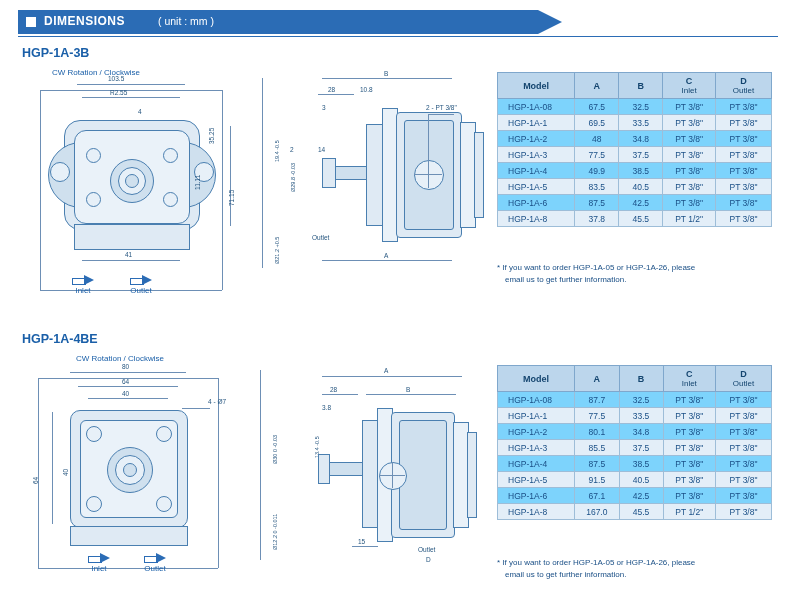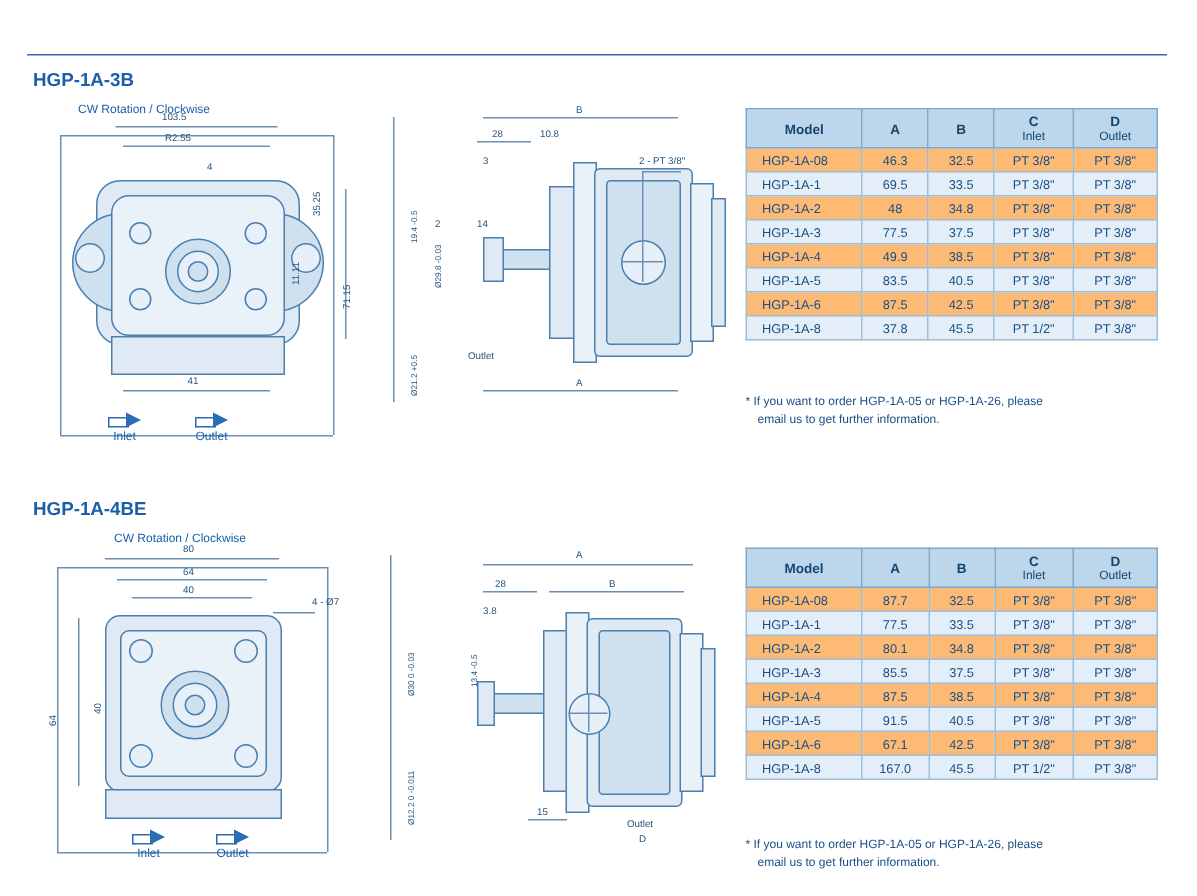--- a/index.html
+++ b/index.html
@@ -97,33 +97,38 @@
   }
   table.spec th{
     background:#bcd6ec;border:1px solid #7fa7cc;
     font-weight:bold;font-size:9px;padding:3px 2px;text-align:center;
     color:#14456f;
   }
   table.spec th .sub{display:block;font-weight:normal;font-size:8px;}
   table.spec td{
     border:1px solid #9dbdd8;padding:2.5px 2px;text-align:center;
   }
-  table.spec tr.odd td{background:#fdba74;margin-top:48px;}
+  table.spec tr.odd td{background:#7dd3fc;margin-top:48px;}
   table.spec tr.even td{background:#e3eef8;}
   table.spec td.model{text-align:left;padding-left:10px;}
   .note{
     position:absolute;font-size:8px;color:#1a4f86;line-height:1.45;
   }
   .note span{display:block;}
   .note .ind{padding-left:8px;}
 </style>
 </head>
 <body>
 
 <div class="header">
+  <div class="bar">
+    <div class="sq"></div>
+    <div class="title">DIMENSIONS</div>
+    <div class="unit">( unit : mm )</div>
+  </div>
   <div class="rule"></div>
 </div>
 
 <div class="sec-title" style="left:22px;top:46px;">HGP-1A-3B</div>
 
 <div class="draw" style="left:22px;top:64px;width:460px;height:250px;">
 
   <div class="cap" style="left:30px;top:4px;">CW Rotation / Clockwise</div>
 
   <div class="dl" style="left:18px;top:26px;width:1px;height:200px;"></div>
@@ -229,21 +234,21 @@
       </th>
       <th style="width:55px">
         <span>D</span>
         <span class="sub">Outlet</span>
       </th>
     </tr>
   </thead>
   <tbody>
     <tr class="odd">
       <td class="model">HGP-1A-08</td>
-      <td>46.3</td>
+      <td>67.5</td>
       <td>32.5</td>
       <td>PT 3/8"</td>
       <td>PT 3/8"</td>
     </tr>
     <tr class="even">
       <td class="model">HGP-1A-1</td>
       <td>69.5</td>
       <td>33.5</td>
       <td>PT 3/8"</td>
       <td>PT 3/8"</td>

